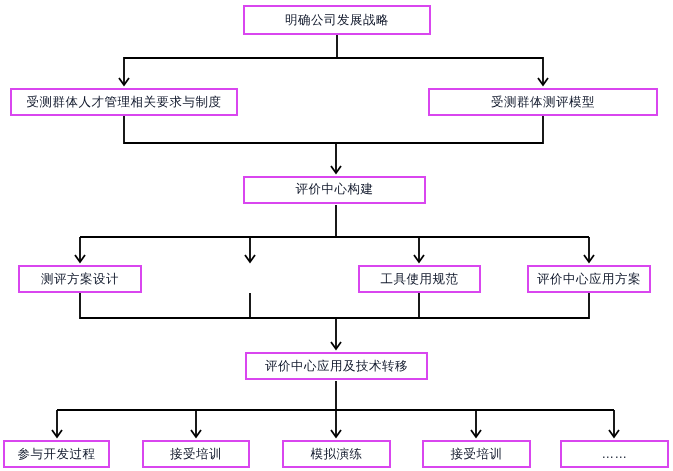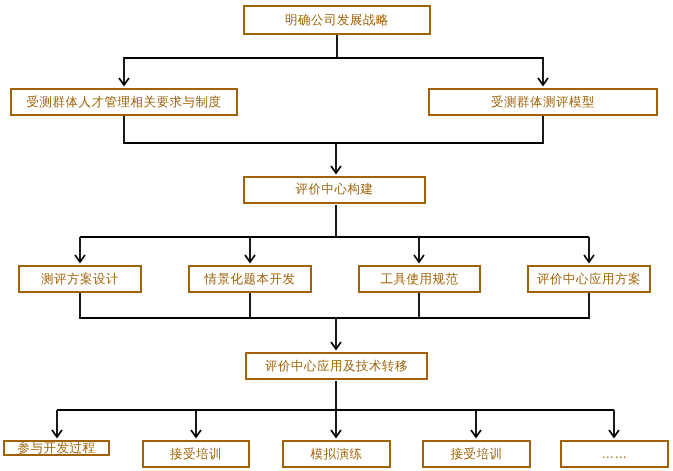--- a/index.html
+++ b/index.html
@@ -18,27 +18,27 @@
   .connector-layer {
     position: absolute;
     left: 0;
     top: 0;
     width: 673px;
     height: 471px;
   }
   .node {
     position: absolute;
     box-sizing: border-box;
-    border: 2px solid #a16207;
+    border: 2px solid #d946ef;
     background: #ffffff;
     display: flex;
     align-items: center;
     justify-content: center;
     font-size: 12.5px;
-    color: #a16207;
+    color: #0f172a;
     white-space: nowrap;
     letter-spacing: 0.5px;
   }
   .node span {
     display: inline-block;
     line-height: 1;
     padding-top: 1px;
   }
 </style>
 </head>
@@ -97,35 +97,32 @@
     <span>受测群体测评模型</span>
   </div>
 
   <div class="node" style="left:243px; top:176px; width:183px; height:28px;font-family:Liberation Mono, monospace;">
     <span>评价中心构建</span>
   </div>
 
   <div class="node" style="left:18px; top:265px; width:124px; height:28px;align-items:center;">
     <span>测评方案设计</span>
   </div>
-  <div class="node" style="left:188px; top:265px; width:124px; height:28px;">
-    <span>情景化题本开发</span>
-  </div>
   <div class="node" style="left:527px; top:265px; width:124px; height:28px;">
     <span>评价中心应用方案</span>
   </div>
   <div class="node" style="left:358px; top:265px; width:123px; height:28px;">
     <span>工具使用规范</span>
   </div>
 
   <div class="node" style="left:245px; top:352px; width:183px; height:28px;">
     <span>评价中心应用及技术转移</span>
   </div>
 
-  <div class="node" style="left:3px; top:440px; width:107px; height:16px;text-align:center;">
+  <div class="node" style="left:3px; top:440px; width:107px; height:28px;text-align:center;">
     <span>参与开发过程</span>
   </div>
   <div class="node" style="left:282px; top:440px; width:109px; height:28px;">
     <span>模拟演练</span>
   </div>
   <div class="node" style="left:142px; top:440px; width:108px; height:28px;">
     <span>接受培训</span>
   </div>
   <div class="node" style="left:422px; top:440px; width:109px; height:28px;">
     <span>接受培训</span>

